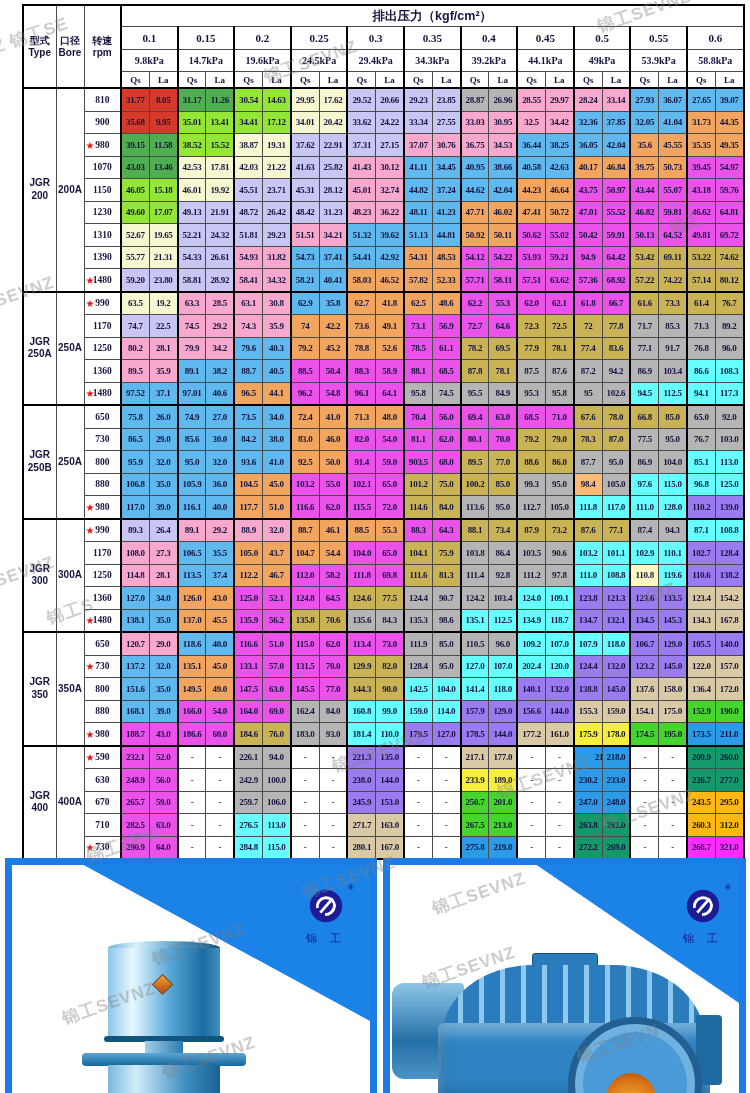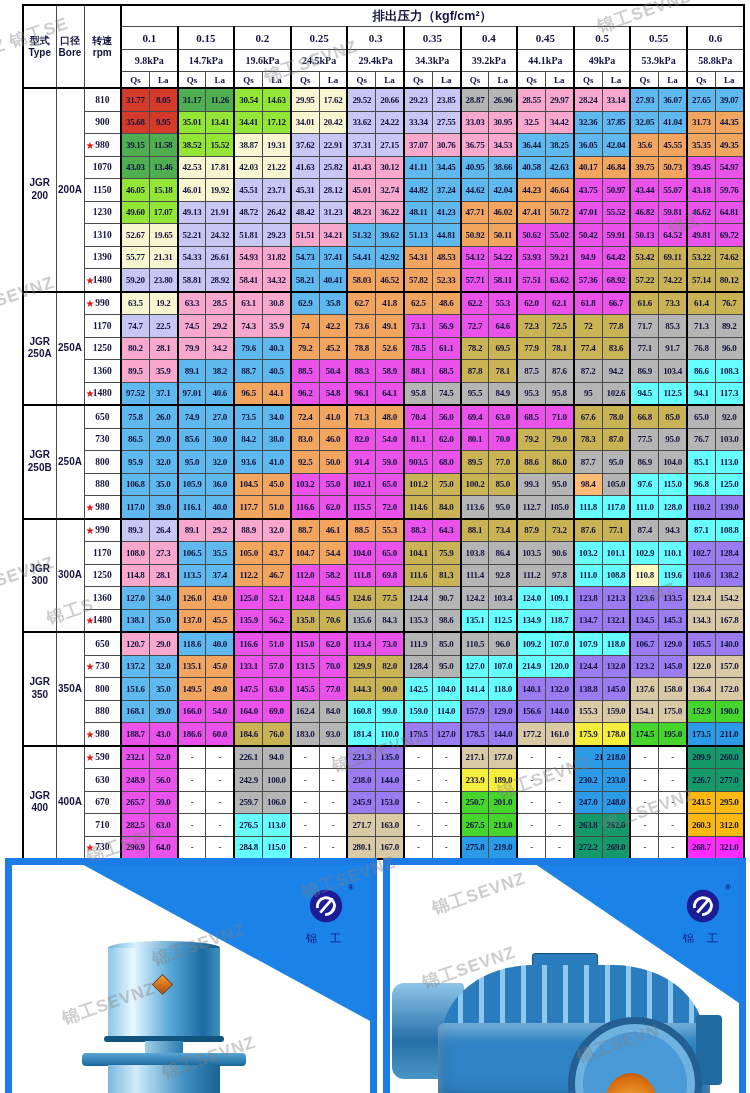--- a/index.html
+++ b/index.html
@@ -833,21 +833,21 @@
           <td class="dc ps" style="background: rgb(234, 82, 234);">133.1</td>
           <td class="dc" style="background: rgb(234, 82, 234);">57.0</td>
           <td class="dc ps" style="background: rgb(234, 82, 234);">131.5</td>
           <td class="dc" style="background: rgb(234, 82, 234);">70.0</td>
           <td class="dc ps" style="background: rgb(201, 179, 84);">129.9</td>
           <td class="dc" style="background: rgb(201, 179, 84);">82.0</td>
           <td class="dc ps" style="background: rgb(181, 181, 181);">128.4</td>
           <td class="dc" style="background: rgb(181, 181, 181);">95.0</td>
           <td class="dc ps" style="background: rgb(102, 255, 255);">127.0</td>
           <td class="dc" style="background: rgb(102, 255, 255);">107.0</td>
-          <td class="dc ps" style="background: rgb(102, 255, 255);">214.9</td>
+          <td class="dc ps" style="background: rgb(102, 255, 255);">202.4</td>
           <td class="dc" style="background: rgb(102, 255, 255);">120.0</td>
           <td class="dc ps" style="background: rgb(155, 123, 240);">124.4</td>
           <td class="dc" style="background: rgb(155, 123, 240);">132.0</td>
           <td class="dc ps" style="background: rgb(155, 123, 240);">123.2</td>
           <td class="dc" style="background: rgb(155, 123, 240);">145.0</td>
           <td class="dc ps" style="background: rgb(217, 201, 164);">122.0</td>
           <td class="dc" style="background: rgb(217, 201, 164);">157.0</td>
         </tr>
         <tr>
           <td class="rpm-cell"><span>800</span></td>

